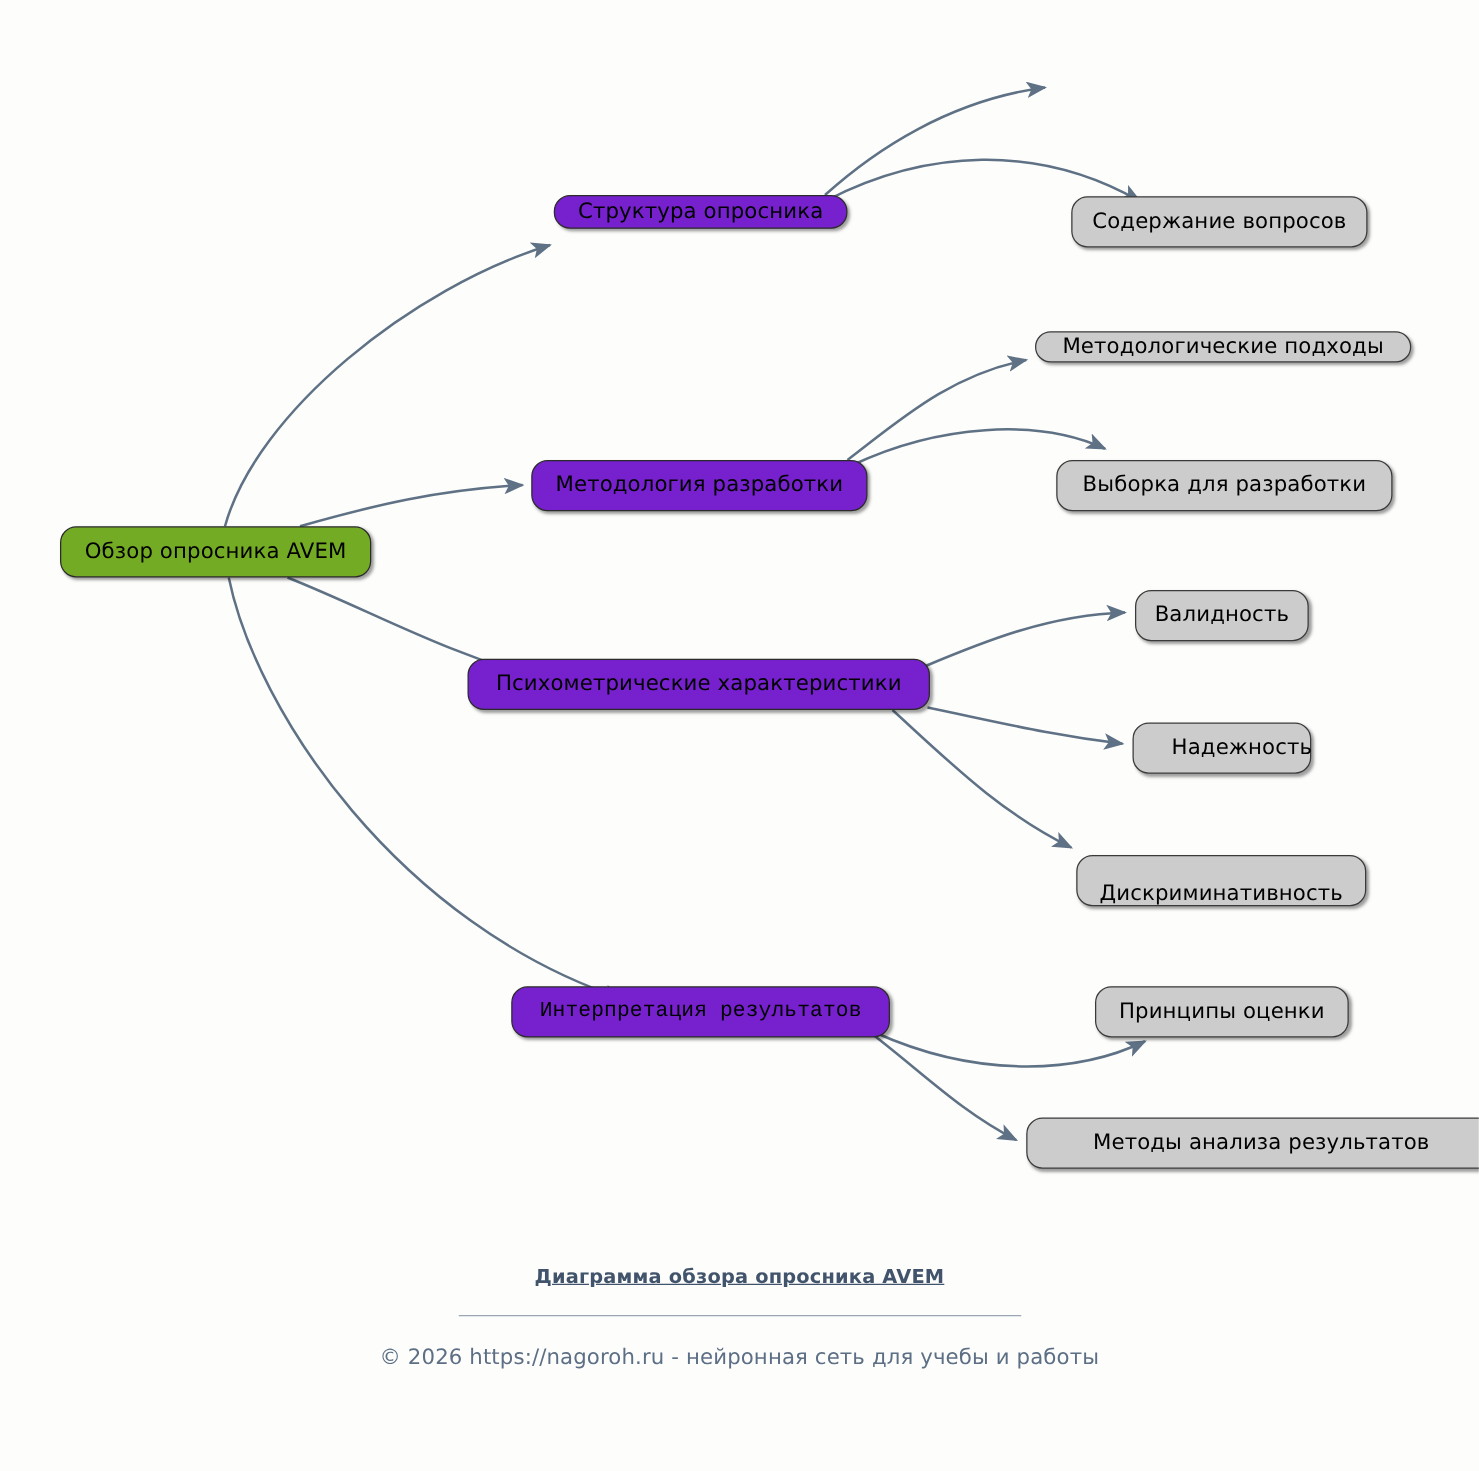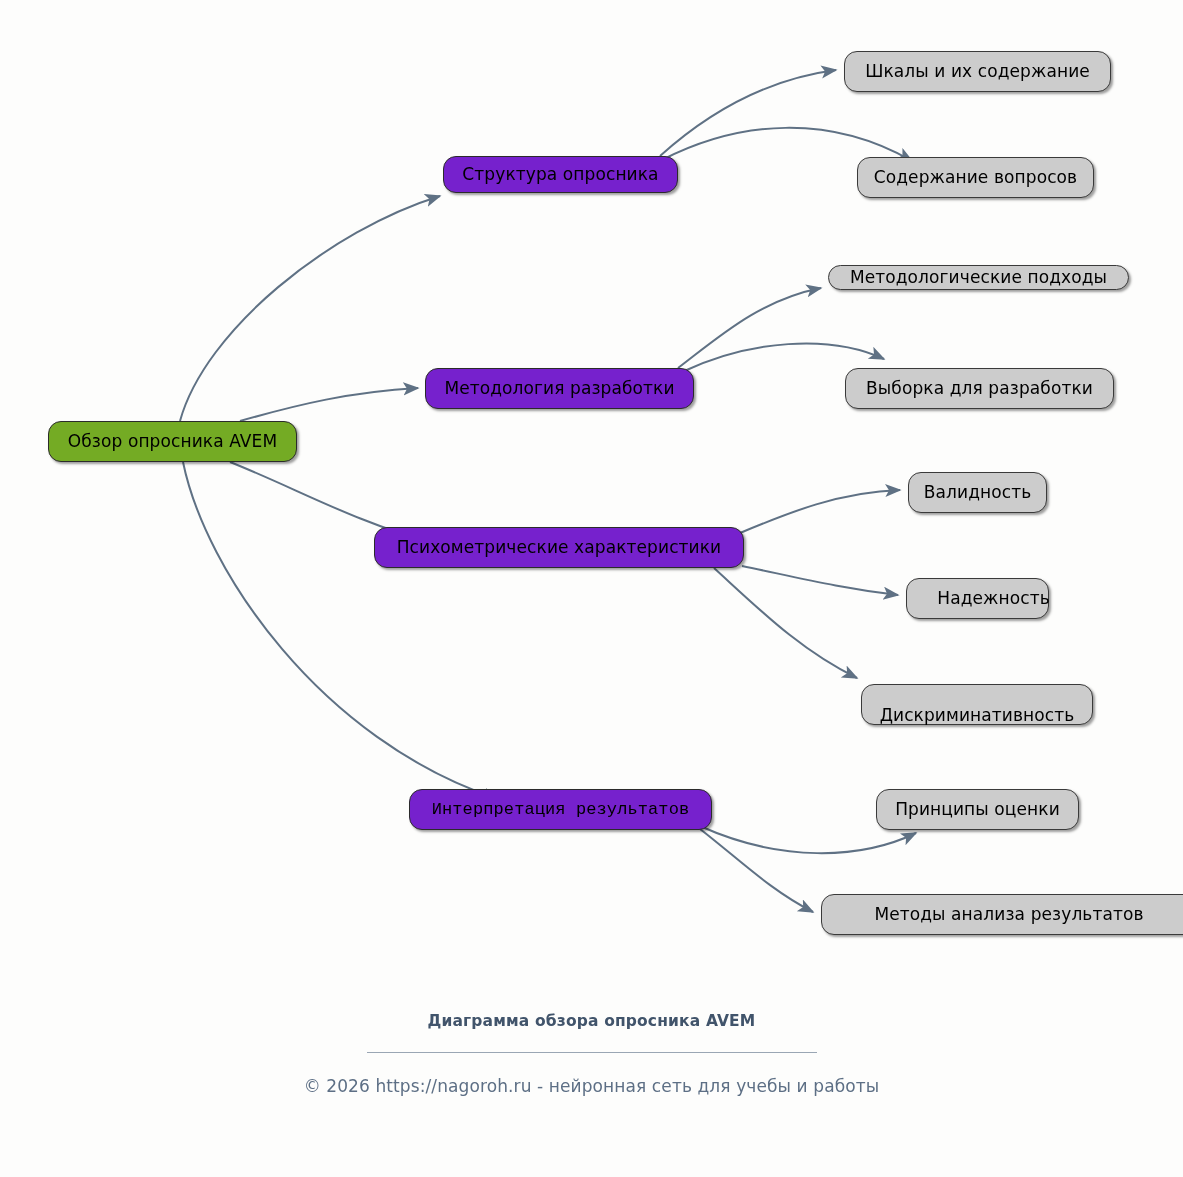--- a/index.html
+++ b/index.html
@@ -60,20 +60,21 @@
     left: 0;
     right: 0;
     top: 1012px;
     text-align: center;
   }
   #footer-title {
     font-size: 15.5px;
     font-weight: bold;
     color: #41546b;
     letter-spacing: 0.15px;
+    text-decoration: underline;
   }
   #footer-rule {
     width: 450px;
     height: 1px;
     background: #9aa6b4;
     margin: 22px auto 0 auto;
   }
   #footer-credit {
     margin-top: 23px;
     font-size: 17px;
@@ -110,39 +111,36 @@
 
       <path d="M700,826 C780,862 860,860 916,833"></path>
       <path d="M700,829 C740,860 770,890 813,912"></path>
     </g>
   </svg>
 
   <div class="node node-root" style="left:48px; top:421px; width:249px; height:41px;text-align:center;">
     <span>Обзор опросника AVEM</span>
   </div>
 
-  <div class="node node-branch" style="left:443px; top:156px; width:235px; height:37px;">
+  <div class="node node-branch" style="left:443px; top:156px; width:235px; height:27px;">
     <span>Структура опросника</span>
   </div>
 
   <div class="node node-branch" style="left:425px; top:368px; width:269px; height:41px;">
     <span>Методология разработки</span>
   </div>
 
   <div class="node node-branch" style="left:374px; top:527px; width:370px; height:41px;">
     <span>Психометрические характеристики</span>
   </div>
 
   <div class="node node-branch" style="left:409px; top:789px; width:303px; height:41px;font-family:Liberation Mono, monospace;">
     <span>Интерпретация результатов</span>
   </div>
 
-  <div class="node node-leaf" style="left:844px; top:51px; width:267px; height:41px;">
-    <span>Шкалы и их содержание</span>
-  </div>
 
   <div class="node node-leaf" style="left:857px; top:157px; width:237px; height:41px;">
     <span>Содержание вопросов</span>
   </div>
 
   <div class="node node-leaf" style="left:828px; top:265px; width:301px; height:25px;">
     <span>Методологические подходы</span>
   </div>
 
   <div class="node node-leaf" style="left:845px; top:368px; width:269px; height:41px;">

